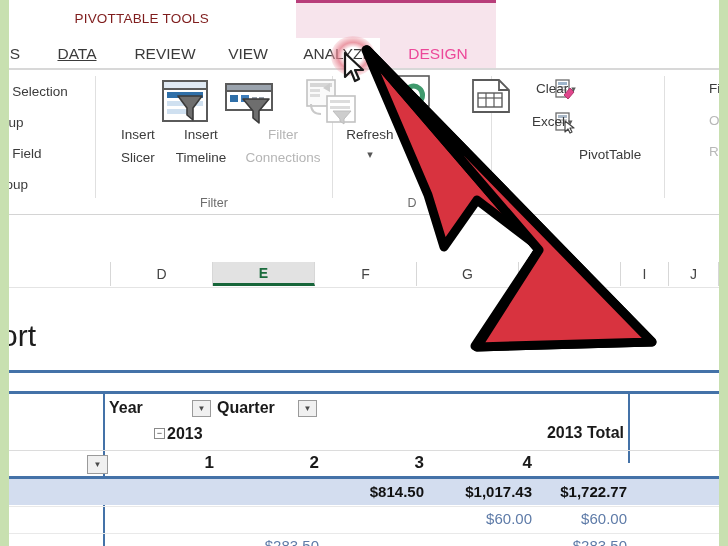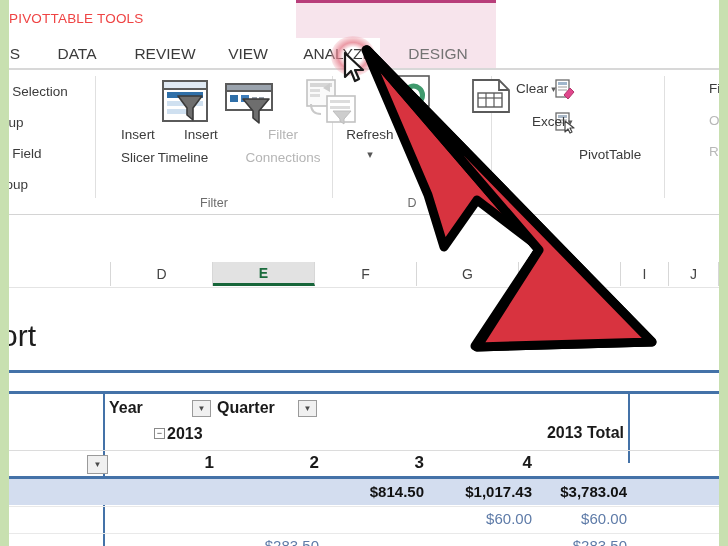--- a/index.html
+++ b/index.html
@@ -39,37 +39,37 @@
     position: absolute; left: 2px; top: 9px;
     font-size: 17px; color: #2b2b2b; white-space: nowrap;
   }
   .contextual-band {
     position: absolute; left: 287px; top: 0px; width: 200px; height: 38px;
     background: #f7e4ec;
     border-top: 3px solid #b83d7a;
   }
   .contextual-label {
     position: absolute; left: 0; top: 11px; width: 200px;
-    text-align: left;
-    font-size: 13.5px; letter-spacing: 0.2px; color: #ef4444;
+    text-align: right;
+    font-size: 13.5px; letter-spacing: 0.2px; color: #7f1d1d;
     white-space: nowrap;
   }
 
   
   .tabstrip {
     position: absolute; left: 0; top: 38px; width: 710px; height: 31px;
     background: #ffffff;
   }
   .tab {
     position: absolute; top: 0; height: 31px;
     font-size: 15.5px; color: #3b3b3b;
     display: flex; align-items: center; justify-content: center;
     white-space: nowrap;
   }
-  .tab.ctx { color: #737373; }
+  .tab.ctx { color: #ec4899; }
   .tab.active {
     background: #ffffff;
     color: #3b3b3b;
   }
   .tab-design-bg {
     position: absolute; left: 371px; top: 0; width: 116px; height: 31px;
     background: #f7e4ec;
   }
   .tabstrip-underline {
     position: absolute; left: 0; top: 68px; width: 710px; height: 2px;
@@ -203,21 +203,21 @@
     <div class="titlebar">
       <div class="contextual-band"></div>
       <div class="contextual-label">PIVOTTABLE TOOLS</div>
     </div>
 
     <div class="tabstrip">
       <div class="tab-design-bg"></div>
       <div class="tab-active-box"></div>
 
       <div class="tab" style="left:-8px;width:28px;">S</div>
-      <div class="tab" style="left:28px;width:80px;">DATA</div>
+      <div class="tab" style="left:28px;width:80px;text-decoration:underline;">DATA</div>
       <div class="tab" style="left:110px;width:92px;">REVIEW</div>
       <div class="tab" style="left:204px;width:70px;">VIEW</div>
       <div class="tab ctx active" style="left:287px;width:84px;">ANALYZE</div>
       <div class="tab ctx" style="left:371px;width:116px;">DESIGN</div>
     </div>
     <div class="tabstrip-underline"></div>
 
     <div class="ribbon">
 
       <div class="rib-sep" style="left:86px;"></div>
@@ -248,21 +248,21 @@
           <rect x="3" y="6" width="46" height="26" fill="#ffffff" stroke="#5a5a5a" stroke-width="2"></rect>
           <rect x="3" y="6" width="46" height="7" fill="#9aa3ad" stroke="#5a5a5a" stroke-width="2"></rect>
           <rect x="7" y="17" width="8" height="7" fill="#2f6fa8"></rect>
           <rect x="18" y="17" width="8" height="7" fill="#3d7dbb"></rect>
           <rect x="29" y="19" width="5" height="4" fill="#9aa3ad"></rect>
           <rect x="36" y="19" width="5" height="4" fill="#9aa3ad"></rect>
           <path d="M20 21 L46 21 L36 33 L36 45 L30 40 L30 33 Z" fill="#6e6e6e" stroke="#3a3a3a" stroke-width="1.6" stroke-linejoin="round"></path>
         </svg>
       </div>
       <div class="btn-label" style="left:160px; top:57px; width:64px;">Insert</div>
-      <div class="btn-label" style="left:140px; top:80px; width:68px;">Timeline</div>
+      <div class="btn-label" style="left:158px; top:80px; width:68px;">Timeline</div>
 
       <div class="icon" style="left:248px; top:8px;">
         <svg width="52" height="48" viewBox="0 0 52 48">
           <rect x="2" y="2" width="28" height="26" fill="#fafafa" stroke="#c2c2c2" stroke-width="1.6"></rect>
           <rect x="5" y="5" width="22" height="4" fill="#d6d6d6"></rect>
           <rect x="5" y="11" width="10" height="3" fill="#dcdcdc"></rect>
           <rect x="5" y="16" width="10" height="3" fill="#dcdcdc"></rect>
           <path d="M18 10 L25 5 L25 14 Z" fill="#cccccc"></path>
           <rect x="22" y="18" width="28" height="26" fill="#ffffff" stroke="#c2c2c2" stroke-width="1.6"></rect>
           <rect x="25" y="22" width="20" height="3" fill="#dcdcdc"></rect>
@@ -302,21 +302,21 @@
 
       <div class="icon" style="left:497px; top:9px;">
         <svg width="22" height="22" viewBox="0 0 22 22">
           <rect x="2" y="1" width="13" height="17" fill="#ffffff" stroke="#6b6b6b" stroke-width="1.3"></rect>
           <rect x="4" y="3" width="9" height="3" fill="#9fb6cc"></rect>
           <line x1="4" y1="8" x2="13" y2="8" stroke="#9a9a9a" stroke-width="1"></line>
           <line x1="4" y1="11" x2="13" y2="11" stroke="#9a9a9a" stroke-width="1"></line>
           <path d="M10 16 L16 9 L20 13 L14 20 Z" fill="#e0478c" stroke="#b3356c" stroke-width="1"></path>
         </svg>
       </div>
-      <div class="small-cmd" style="left:507px; top:11px;"><span>Clear</span><span class="caret">▾</span></div>
+      <div class="small-cmd" style="left:527px; top:11px;"><span>Clear</span><span class="caret">▾</span></div>
 
       <div class="icon" style="left:497px; top:42px;">
         <svg width="22" height="22" viewBox="0 0 22 22">
           <rect x="2" y="1" width="13" height="17" fill="#ffffff" stroke="#6b6b6b" stroke-width="1.3"></rect>
           <rect x="4" y="3" width="9" height="3" fill="#aab8c7"></rect>
           <line x1="4" y1="8" x2="13" y2="8" stroke="#9a9a9a" stroke-width="1"></line>
           <line x1="4" y1="11" x2="13" y2="11" stroke="#9a9a9a" stroke-width="1"></line>
           <path d="M11 9 L11 20 L14 17 L16 21 L18 20 L16 16 L20 16 Z" fill="#ffffff" stroke="#444" stroke-width="1.2" stroke-linejoin="round"></path>
         </svg>
       </div>
@@ -402,21 +402,21 @@
       <div class="pivot-cell bold right" style="left:120px; top:163px; width:85px; height:26px; font-size:17px;">1</div>
       <div class="pivot-cell bold right" style="left:225px; top:163px; width:85px; height:26px; font-size:17px;">2</div>
       <div class="pivot-cell bold right" style="left:330px; top:163px; width:85px; height:26px; font-size:17px;">3</div>
       <div class="pivot-cell bold right" style="left:438px; top:163px; width:85px; height:26px; font-size:17px;">4</div>
 
       <div class="pivot-border-top" style="left:-8px; top:189px; width:718px;"></div>
 
       <div class="hl-row" style="left:-8px; top:192px; width:718px; height:26px;"></div>
       <div class="val bold" style="left:330px; top:196px; width:85px;">$814.50</div>
       <div class="val bold" style="left:425px; top:196px; width:98px;">$1,017.43</div>
-      <div class="val bold" style="left:520px; top:196px; width:98px;">$3,783.04</div>
+      <div class="val bold" style="left:520px; top:196px; width:98px;">$1,722.77</div>
 
       <div class="rowline" style="top:219px; background:#e9e9e9;"></div>
       <div class="val blue" style="left:425px; top:223px; width:98px;">$60.00</div>
       <div class="val blue" style="left:520px; top:223px; width:98px;">$60.00</div>
 
       <div class="rowline" style="top:246px; background:#e9e9e9;"></div>
       <div class="val blue" style="left:225px; top:250px; width:85px;">$283.50</div>
       <div class="val blue" style="left:520px; top:250px; width:98px;">$283.50</div>
     </div>
 

